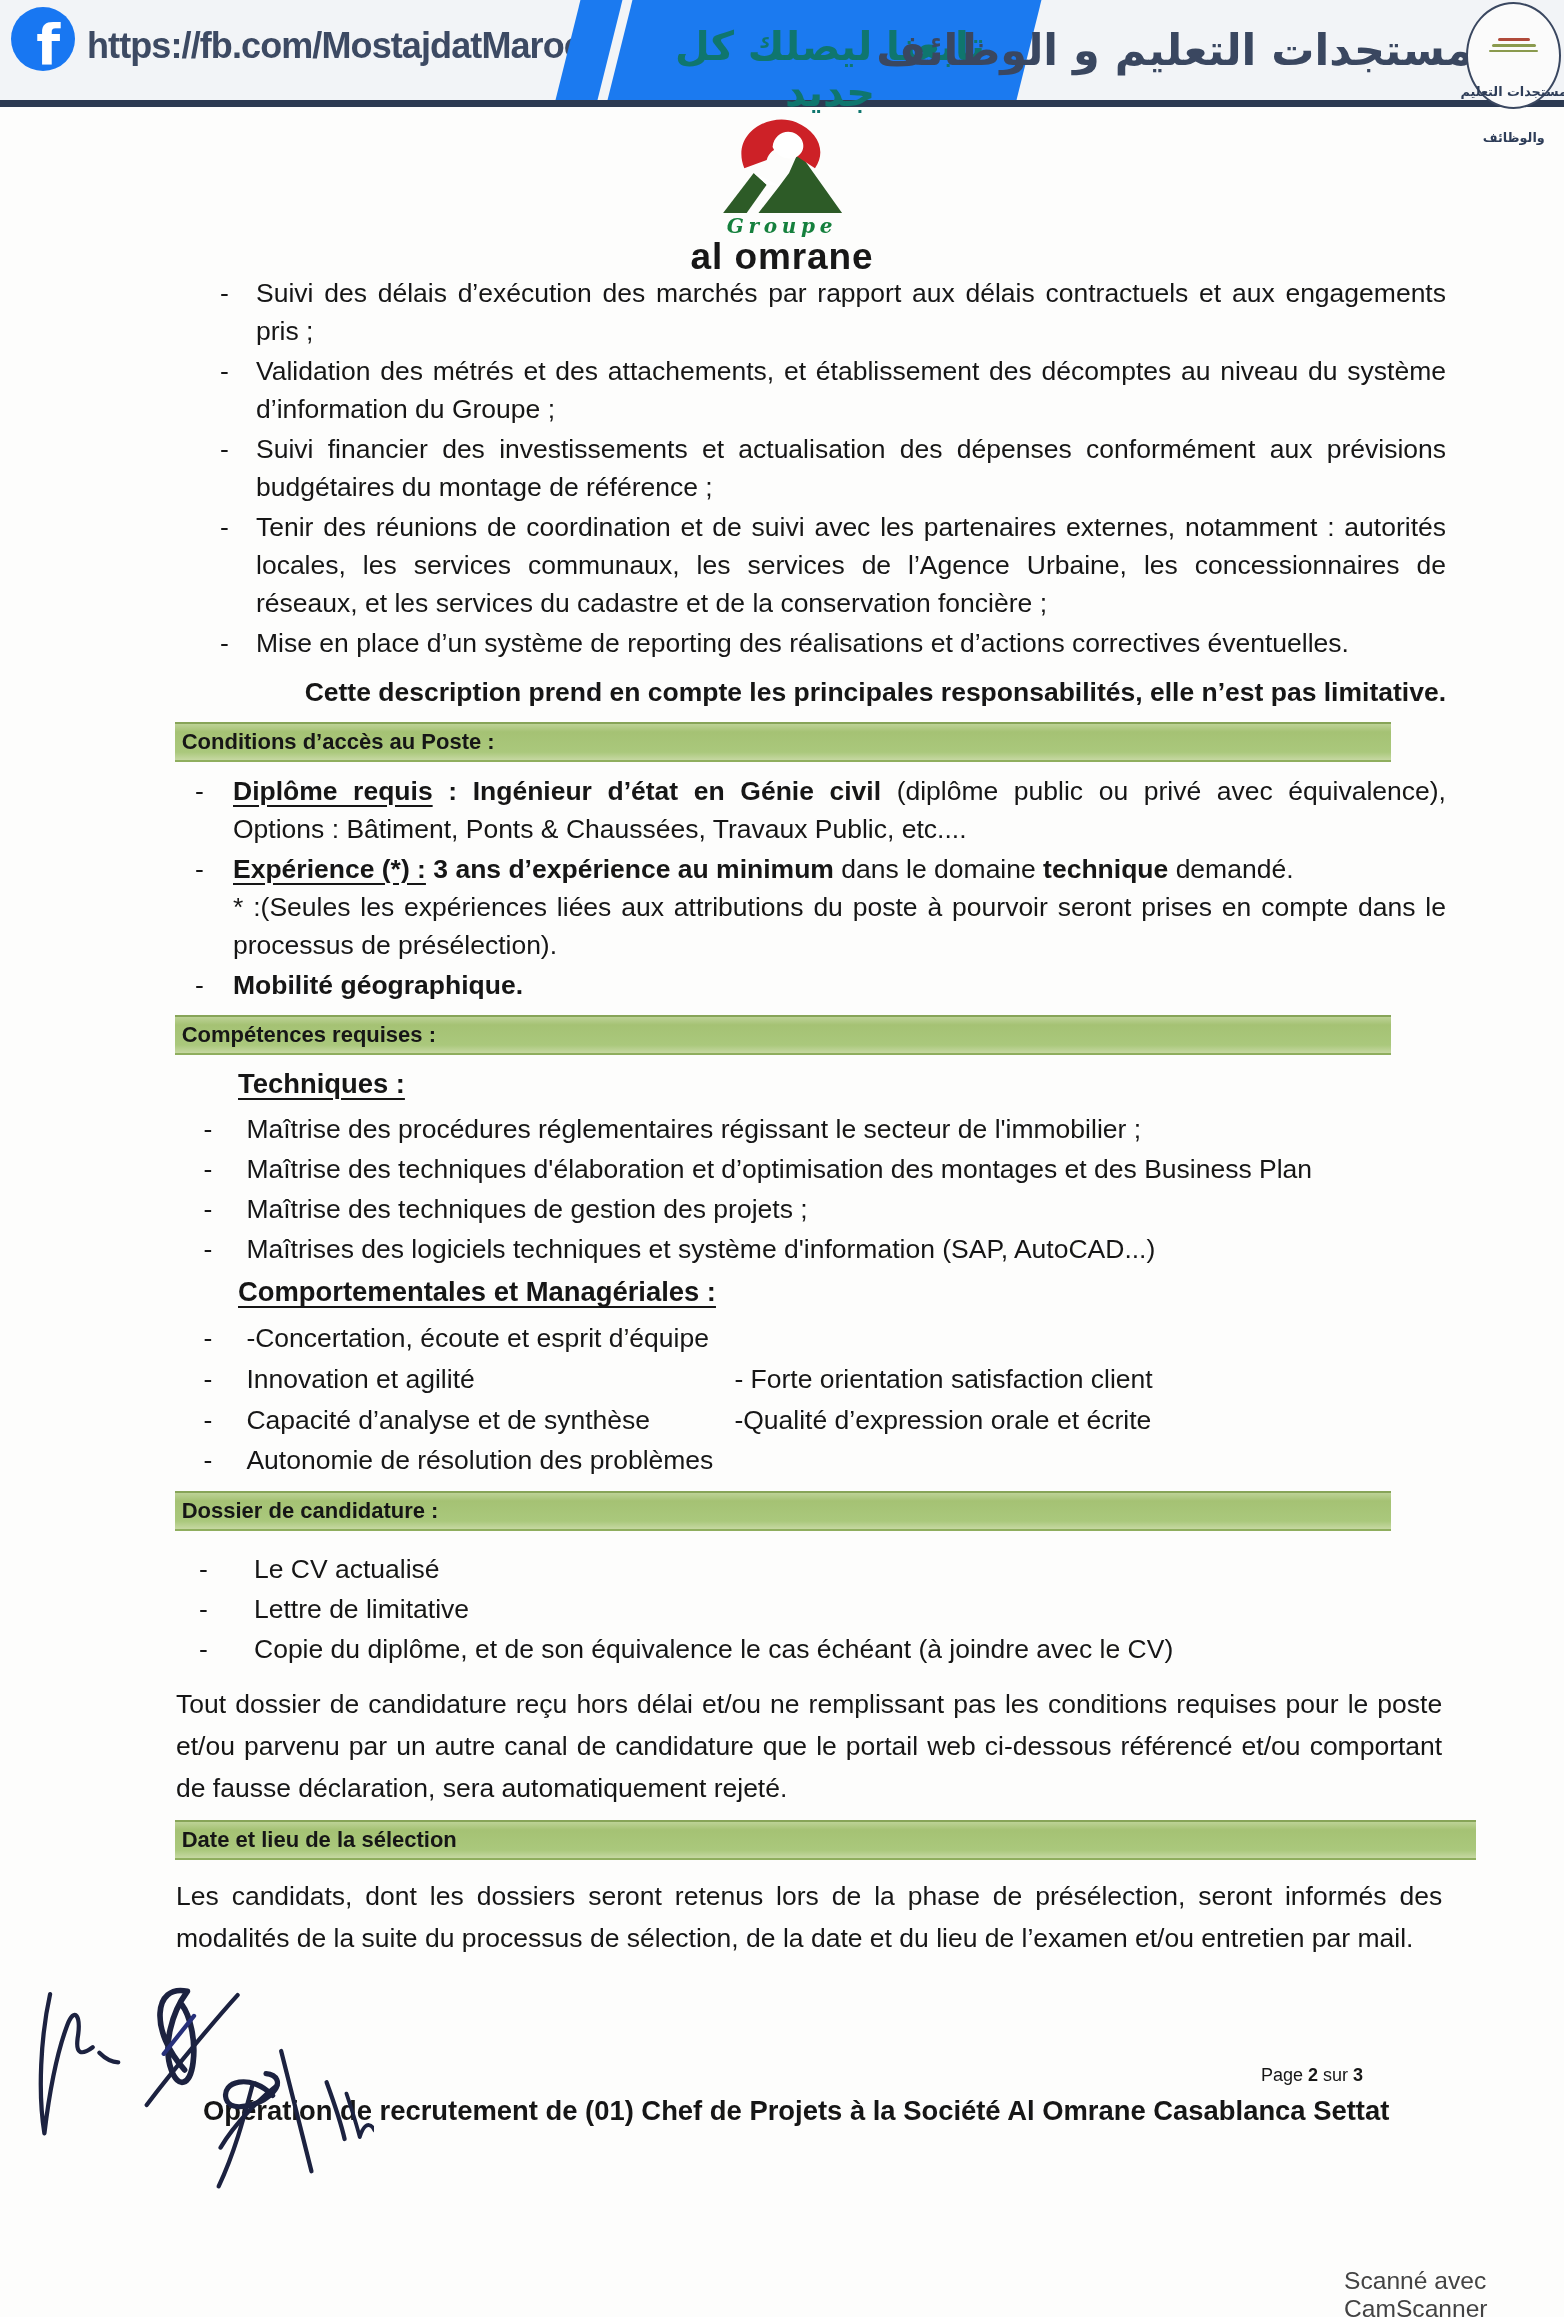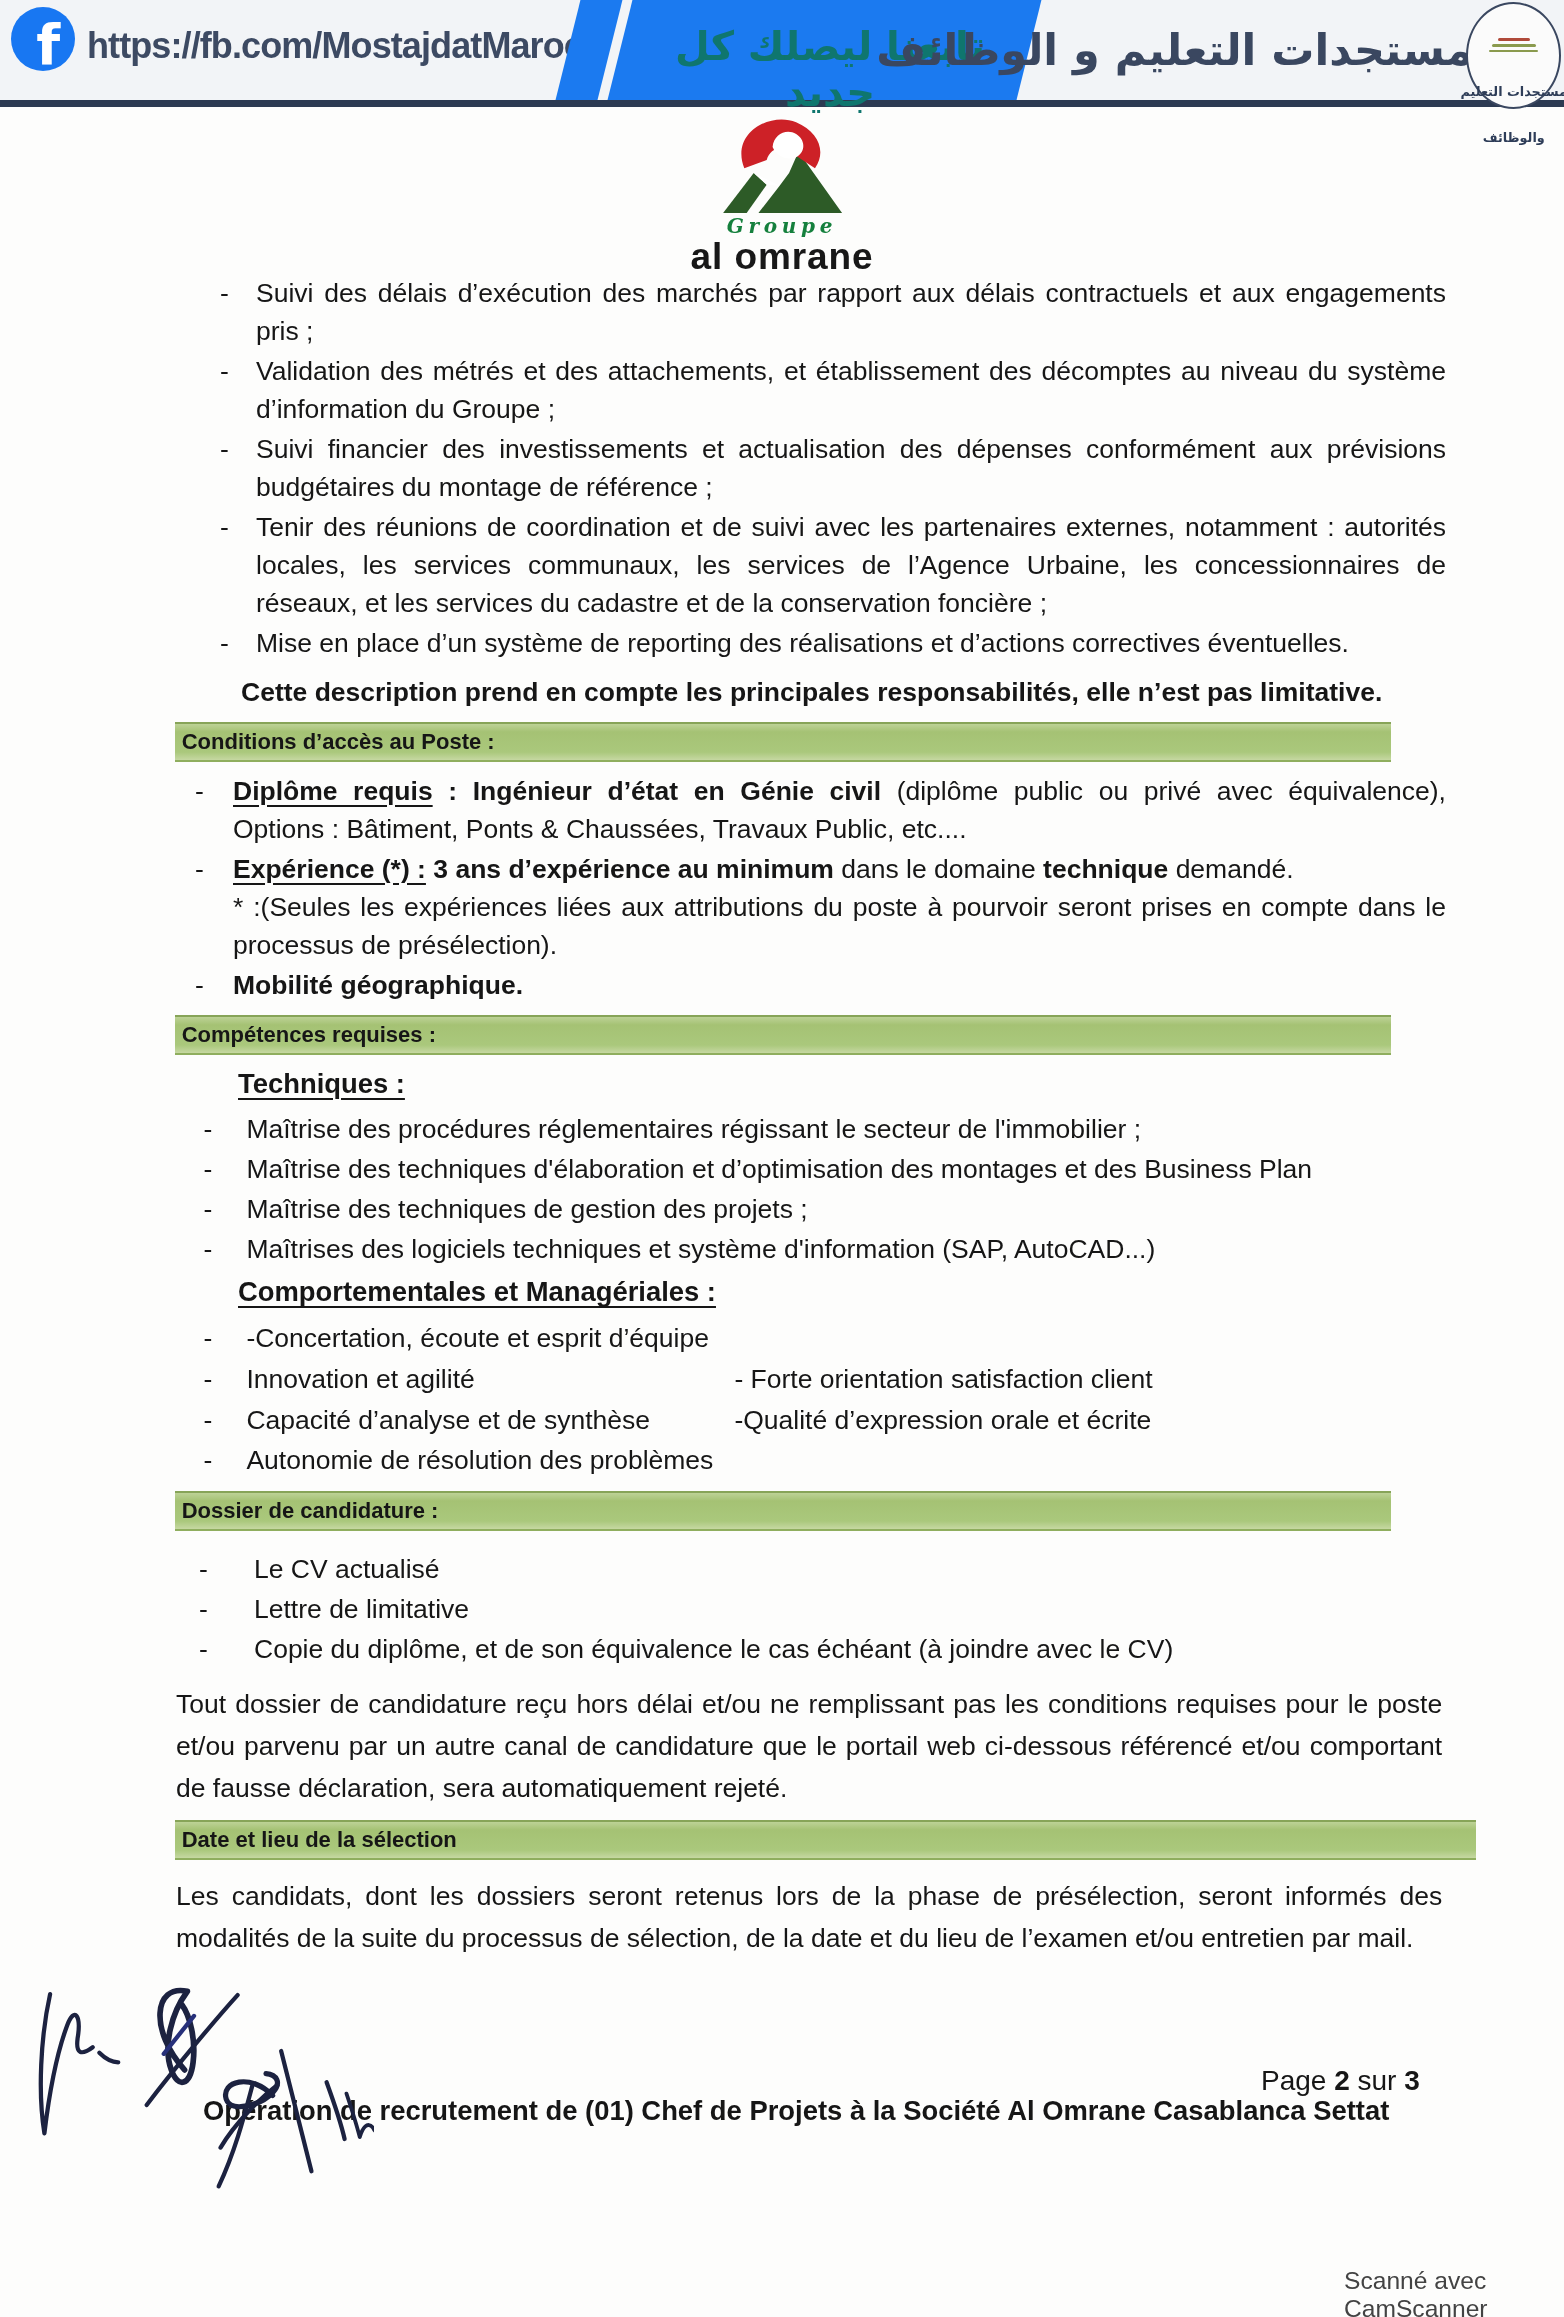--- a/index.html
+++ b/index.html
@@ -57,41 +57,41 @@
   .dash { flex:0 0 36px; }
   .btxt { display:block; flex:1 1 auto; }
   .intro { }
   .intro li { padding-left:44px; }
   .cond li { padding-left:19px; margin-bottom:4.7px; }
   .cond .dash { flex-basis:38px; }
   .tech li { padding-left:27.4px; margin-bottom:5.7px; }
   .tech .dash { flex-basis:43px; }
   .doss li { padding-left:23px; margin-bottom:0.9px; }
   .doss .dash { flex-basis:55px; }
-  .note { margin-top:11.4px; margin-left:65px; }
+  .note { margin-top:11.4px; margin-left:65px;text-align:right; }
   .fnote { display:block; font-weight:normal; }
   .gbar {
     margin-left:-0.9px; height:40px; margin-top:11.4px; margin-bottom:9.5px;
     background:linear-gradient(180deg,#bdd296 0%,#a5c274 22%,#aac87c 78%,#c6d8a2 100%);
     border-top:2.8px solid #87a458; border-bottom:2.8px solid #8fae5e;
     display:flex; align-items:center;
   }
   .gbar span { font-weight:bold; font-size:22px; text-decoration-thickness:2.8px; text-underline-offset:4.7px; padding-left:6.6px; }
   .gbar.w1 { width:1216px; }
   .gbar.w2 { width:1301px; }
   .subhead { margin:5.7px 0 7.6px 62px; font-size:27.4px; }
   .comport { }
   .comp-row { display:flex; padding-left:27.4px; margin-bottom:2.8px; }
   .comp-row .dash { flex-basis:43px; }
   .comp-left-txt { flex:0 0 488px; }
   .comp-right-txt { flex:1 1 auto; }
   .para { line-height:42px; margin-top:15px; margin-bottom:5.7px; padding-right:3.8px; }
   
   .signature { position:absolute; left:33px; top:1961px; z-index:3; }
-  .page-label { position:absolute; left:1261px; top:2065px; font-size:28px; }
+  .page-label { position:absolute; left:1261px; top:2065px; font-size:18px; }
   .footer-line { position:absolute; left:203px; top:2095px; font-size:27.4px; font-weight:bold; white-space:nowrap; }
   .camscanner { position:absolute; left:1344px; top:2267px; font-size:24.6px; color:#434343; }
 </style>
 </head>
 <body>
 
 <div class="page">
 
   <header class="topbar">
     <div class="fb-badge">

